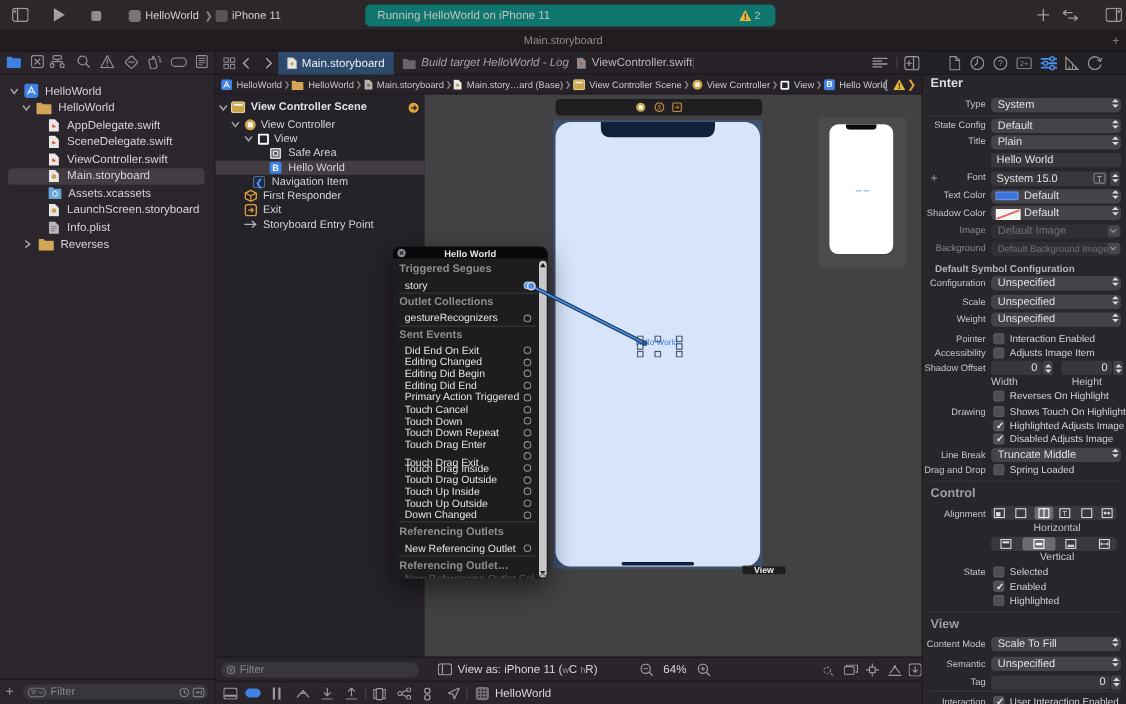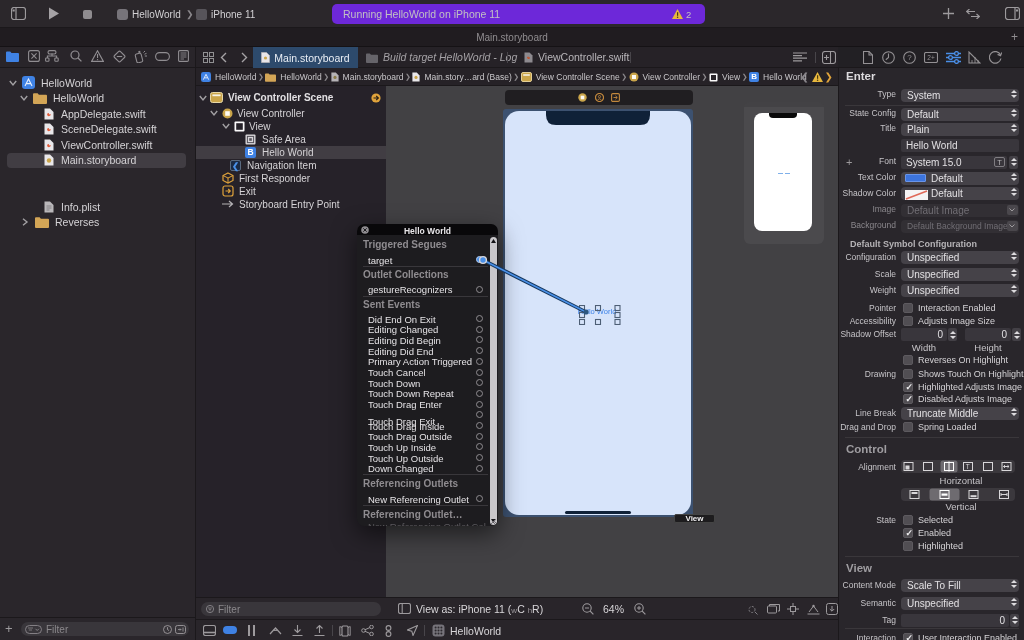--- a/index.html
+++ b/index.html
@@ -75,21 +75,21 @@
     </svg>
 
     <div class="abs" style="left:83px;top:10px;width:9px;height:9px;background:#8f8c8f;border-radius:2px"></div>
 
     <div class="abs" style="left:117px;top:9px;width:11px;height:11px;background:#77747a;border-radius:3px"></div>
     <div class="abs txt" style="left:132px;top:8.5px;font-size:10px;color:#d3d1d4">HelloWorld</div>
     <div class="abs" style="left:186px;top:9px;font-size:9px;color:#8a878b">❯</div>
     <div class="abs" style="left:196px;top:9px;width:11px;height:11px;background:#57545a;border-radius:2px"></div>
     <div class="abs txt" style="left:211px;top:8.5px;font-size:10px;color:#d3d1d4">iPhone 11</div>
 
-    <div class="abs" style="left:332px;top:4px;width:373px;height:20px;background:#6d28d9;border-radius:5px;">
+    <div class="abs" style="left:332px;top:4px;width:373px;height:20px;background:#0f766e;border-radius:5px;">
       <div class="abs" style="left:11px;top:4px;font-size:10.5px;color:#c2c0c3;white-space:nowrap">Running HelloWorld on iPhone 11</div>
       <svg class="abs" style="left:340px;top:5px" width="11" height="10" viewBox="0 0 11 10">
         <path d="M5.5 0 L11 10 L0 10 Z" fill="#e7b73e"></path>
         <rect x="5" y="3.2" width="1.2" height="3.6" fill="#4a3a10"></rect>
         <circle cx="5.6" cy="8.2" r="0.8" fill="#4a3a10"></circle>
       </svg>
       <div class="abs" style="left:354px;top:5px;font-size:9.5px;color:#c2c0c3">2</div>
     </div>
 
     <svg class="abs" style="left:943px;top:8px" width="11" height="11" viewBox="0 0 11 11">
@@ -283,20 +283,34 @@
       </svg>
       <span style="margin-left:7px">ViewController.swift</span>
     </div>
     <div class="trow" style="top:84.5px">
       <div class="abs" style="left:7px;top:0;width:179px;height:15px;background:#413d43;border-radius:4px"></div>
       <svg style="margin-left:44px;position:relative" width="10" height="12" viewBox="0 0 10 12">
         <path d="M0.5 0.5 H6 L9.5 4 V11.5 H0.5 Z" fill="#e9e7ea"></path>
         <circle cx="5" cy="6.5" r="2.2" fill="#caa54a"></circle>
       </svg>
       <span style="margin-left:7px;position:relative">Main.storyboard</span>
+    </div>
+    <div class="trow" style="top:100px">
+      <svg style="margin-left:44px" width="12" height="11" viewBox="0 0 12 11">
+        <path d="M0 1.2 Q0 0.3 0.9 0.3 L3.9 0.3 L5 1.6 L11.1 1.6 Q12 1.6 12 2.5 L12 10 Q12 11 11.1 11 L0.9 11 Q0 11 0 10 Z" fill="#6aa5d9"></path>
+        <circle cx="6" cy="6.2" r="2.3" fill="none" stroke="#e8f2fa" stroke-width="0.9"></circle>
+      </svg>
+      <span style="margin-left:6px">Assets.xcassets</span>
+    </div>
+    <div class="trow" style="top:115.5px">
+      <svg style="margin-left:44px" width="10" height="12" viewBox="0 0 10 12">
+        <path d="M0.5 0.5 H6 L9.5 4 V11.5 H0.5 Z" fill="#e9e7ea"></path>
+        <circle cx="5" cy="6.5" r="2.2" fill="#caa54a"></circle>
+      </svg>
+      <span style="margin-left:7px">LaunchScreen.storyboard</span>
     </div>
     <div class="trow" style="top:131px">
       <svg style="margin-left:44px" width="10" height="12" viewBox="0 0 10 12">
         <path d="M0.5 0.5 H6 L9.5 4 V11.5 H0.5 Z" fill="#b9b7ba"></path>
         <path d="M2.5 5 H7.5 M2.5 7 H7.5 M2.5 9 H5.5" stroke="#77747a" stroke-width="0.8"></path>
       </svg>
       <span style="margin-left:7px">Info.plist</span>
     </div>
     <div class="trow" style="top:146.5px">
       <svg style="margin-left:21px" width="8" height="8" viewBox="0 0 8 8">
@@ -662,27 +676,27 @@
     <div class="dropdown" style="left:62px;top:182.5px;width:118px">Unspecified<span class="stp"></span></div>
     <div class="ilabel" style="right:128px;top:200.5px">Scale</div>
     <div class="dropdown" style="left:62px;top:199.5px;width:118px">Unspecified<span class="stp"></span></div>
     <div class="ilabel" style="right:128px;top:216.5px">Weight</div>
     <div class="dropdown" style="left:62px;top:215.5px;width:118px">Unspecified<span class="stp"></span></div>
     <div class="ilabel" style="right:128px;top:235px">Pointer</div>
     <div class="chk" style="left:64px;top:235px"></div>
     <div class="chklbl" style="left:79px;top:235px">Interaction Enabled</div>
     <div class="ilabel" style="right:128px;top:248px">Accessibility</div>
     <div class="chk" style="left:64px;top:248px"></div>
-    <div class="chklbl" style="left:79px;top:248px">Adjusts Image Size</div>
+    <div class="chklbl" style="left:79px;top:248px">Adjusts Image Item</div>
     <div class="ilabel" style="right:128px;top:261px">Shadow Offset</div>
     <div class="abs" style="left:62px;top:260px;width:46px;height:13px;background:#39363c;border-radius:2px;color:#e2e0e3;font-size:10px;line-height:13px;text-align:right;padding-right:4px">0</div>
     <div class="abs stpbig" style="left:109px;top:260px"></div>
     <div class="abs" style="left:126px;top:260px;width:46px;height:13px;background:#39363c;border-radius:2px;color:#e2e0e3;font-size:10px;line-height:13px;text-align:right;padding-right:4px">0</div>
     <div class="abs stpbig" style="left:173px;top:260px"></div>
-    <div class="abs" style="left:62px;top:274px;width:46px;text-align:center;font-size:9.5px;color:#c6c4c8">Width</div>
+    <div class="abs" style="left:62px;top:274px;width:46px;font-size:9.5px;color:#c6c4c8">Width</div>
     <div class="abs" style="left:126px;top:274px;width:46px;text-align:center;font-size:9.5px;color:#c6c4c8">Height</div>
     <div class="chk" style="left:64px;top:287px"></div>
     <div class="chklbl" style="left:79px;top:287px">Reverses On Highlight</div>
     <div class="ilabel" style="right:128px;top:301px">Drawing</div>
     <div class="chk" style="left:64px;top:301px"></div>
     <div class="chklbl" style="left:79px;top:301px">Shows Touch On Highlight</div>
     <div class="chk chkon" style="left:64px;top:314px"></div>
     <div class="chklbl" style="left:79px;top:314px">Highlighted Adjusts Image</div>
     <div class="chk chkon" style="left:64px;top:326px"></div>
     <div class="chklbl" style="left:79px;top:326px">Disabled Adjusts Image</div>
@@ -750,21 +764,21 @@
     <div class="chklbl" style="left:79px;top:565px">User Interaction Enabled</div>
   </div>
   <div class="abs" id="popover" style="left:357px;top:224px;width:141px;height:302px;background:#1d1c1f;border-radius:7px;z-index:40;box-shadow:0 8px 24px rgba(0,0,0,0.55);overflow:hidden">
     <div class="abs" style="left:0;top:0;width:141px;height:11px;background:#09080a;border-radius:7px 7px 0 0"></div>
     <svg class="abs" style="left:4px;top:2px" width="8" height="8" viewBox="0 0 8 8">
       <circle cx="4" cy="4" r="3.8" fill="#8f8c90"></circle>
       <path d="M2.3 2.3 L5.7 5.7 M5.7 2.3 L2.3 5.7" stroke="#1d1c1f" stroke-width="1"></path>
     </svg>
     <div class="abs" style="left:0;top:1.5px;width:141px;text-align:center;font-size:8.5px;font-weight:bold;color:#e8e6e9">Hello World</div>
     <div class="pophead" style="top:15px">Triggered Segues</div>
-    <div class="poprow" style="top:30.5px">target</div>
+    <div class="poprow" style="top:30.5px">story</div>
       <div class="popc popon" style="top:32px"></div>
     <div class="popsep" style="top:42px"></div>
     <div class="pophead" style="top:45px">Outlet Collections</div>
     <div class="poprow" style="top:60px">gestureRecognizers</div>
       <div class="popc" style="top:61.5px"></div>
     <div class="popsep" style="top:72px"></div>
     <div class="pophead" style="top:75px">Sent Events</div>
     <div class="poprow" style="top:89.5px">Did End On Exit</div>
       <div class="popc" style="top:91px"></div>
     <div class="poprow" style="top:100.2px">Editing Changed</div>

